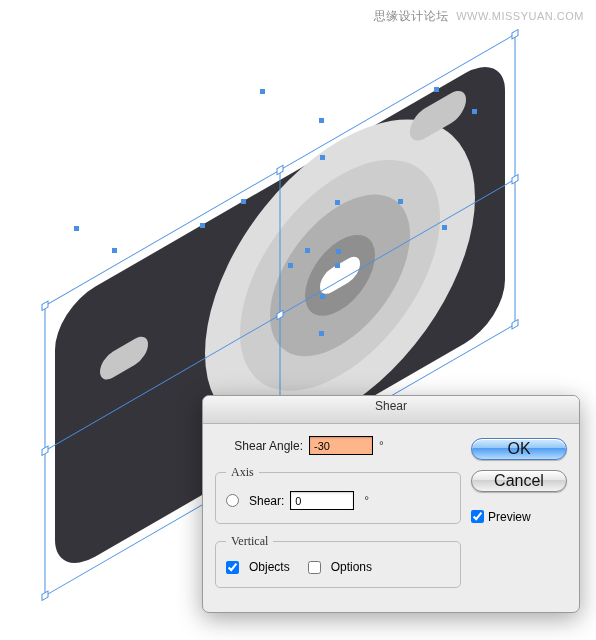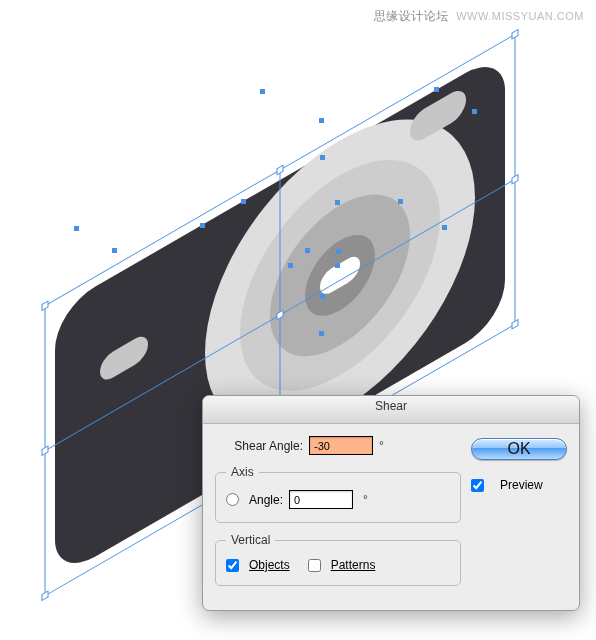--- a/index.html
+++ b/index.html
@@ -76,41 +76,41 @@
   }
   .num-input.plain { background: #fff; }
   .degree { color: #333; }
 
   fieldset {
     border: 1px solid #bcbcbc;
     border-radius: 5px;
     padding: 8px 10px 10px 10px;
     margin-bottom: 10px;
   }
-  legend { padding: 0 5px; color: #333; }
+  legend { padding: 0 5px; color: #333; font-family: Liberation Serif, serif; }
   .radio-row, .check-row { display: flex; align-items: center; gap: 6px; margin: 3px 0; }
   .radio-row input, .check-row input { margin: 0 4px 0 0; }
 
   .aqua-btn {
     height: 22px;
     border: 1px solid #888;
     border-radius: 11px;
     background: linear-gradient(#ffffff, #e6e6e6 45%, #d0d0d0 46%, #f3f3f3);
     box-shadow: inset 0 1px 0 #fff, 0 1px 1px rgba(0,0,0,0.25);
     font-size: 16px;
     color: #111;
     cursor: default;
   }
   .aqua-btn.default {
     background: linear-gradient(#d7ecff, #93c7fb 45%, #4e9cf1 46%, #b6dbff);
     border-color: #4a7ec2;
   }
-  .prev-row { display: flex; align-items: center; gap: 16px; margin-top: 8px; }
-
-  .opt-row { display: flex; align-items: center; gap: 18px; text-decoration: underline; }
+  .prev-row { display: flex; align-items: flex-start; gap: 4px; margin-top: 8px; }
+
+  .opt-row { display: flex; align-items: center; gap: 18px; }
 
 </style>
 </head>
 <body>
 
 <div class="watermark">
   <span class="cn">思缘设计论坛</span>
   <span>WWW.MISSYUAN.COM</span>
 </div>
 
@@ -184,42 +184,43 @@
       <div class="row">
         <span class="row-label">Shear Angle:</span>
         <input class="num-input" value="-30" style="">
         <span class="degree">°</span>
       </div>
 
       <fieldset>
         <legend>Axis</legend>
         <div class="radio-row">
           <input type="radio" name="axis" style="">
-          <span>Angle:</span>
+          <span>Shear:</span>
           <input class="num-input plain" value="0" style="">
           <span class="degree">°</span>
         </div>
       </fieldset>
 
       <fieldset>
         <legend>Vertical</legend>
         <div class="opt-row">
           <label class="check-row">
             <input type="checkbox" checked="" style="">
             <span>Objects</span>
           </label>
           <label class="check-row">
             <input type="checkbox" style="">
-            <span>Patterns</span>
+            <span>Options</span>
           </label>
         </div>
       </fieldset>
     </div>
 
     <div class="right-col">
       <button class="aqua-btn default">OK</button>
+      <button class="aqua-btn">Cancel</button>
       <label class="prev-row">
         <input type="checkbox" checked="" style="">
         <span>Preview</span>
       </label>
     </div>
   </div>
 </div>
 
 </body></html>

